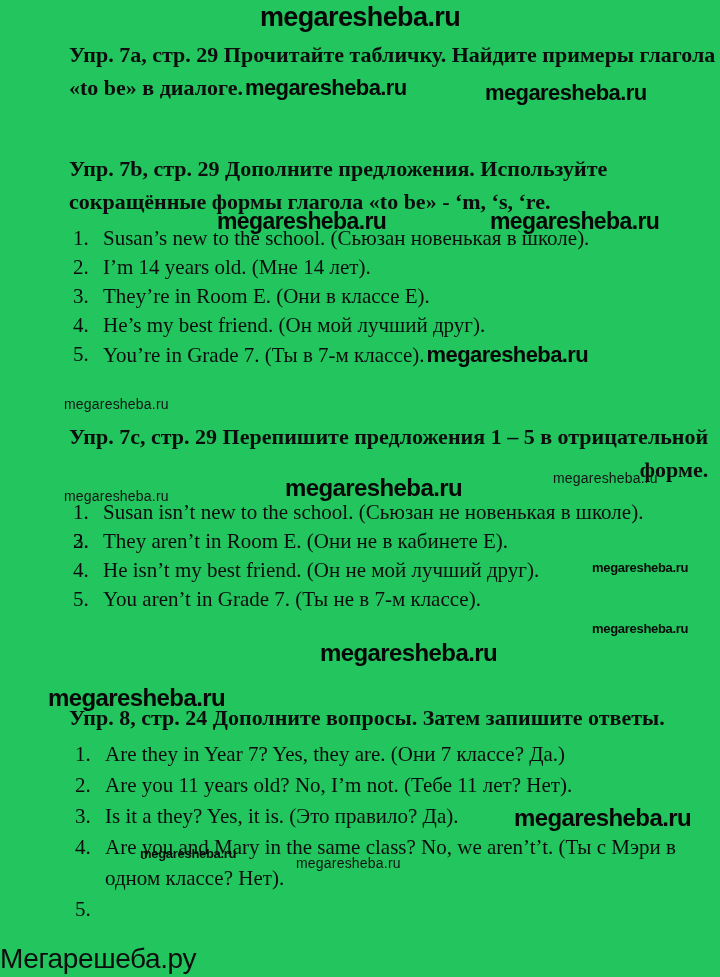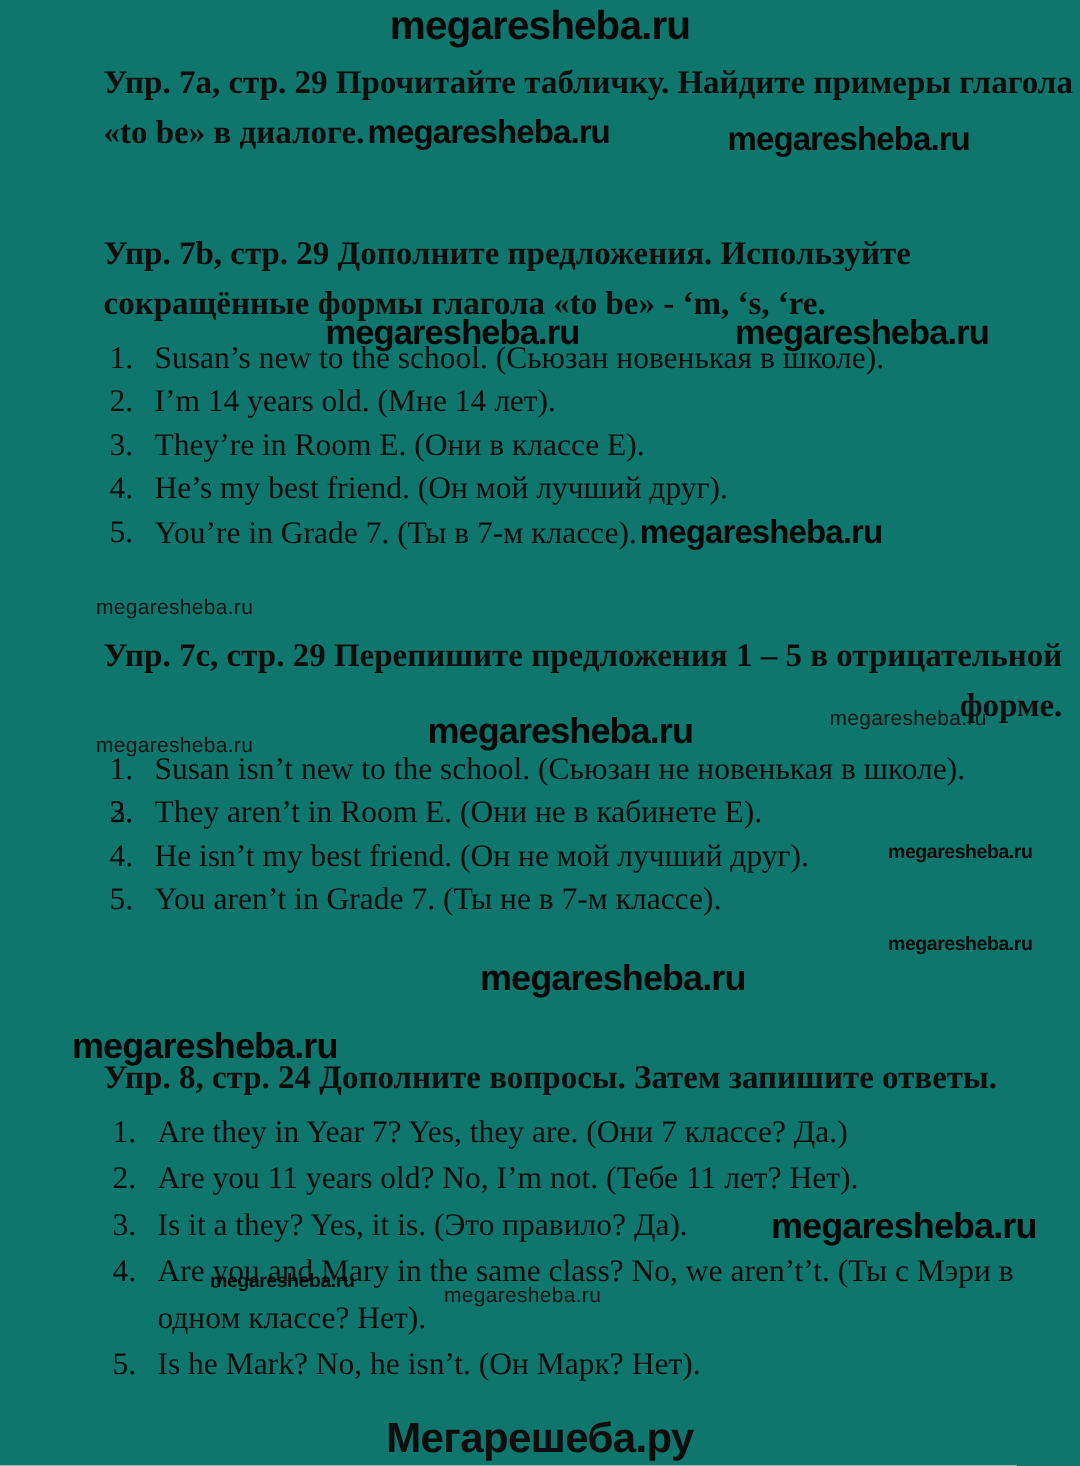--- a/index.html
+++ b/index.html
@@ -1,32 +1,32 @@
 <!DOCTYPE html>
 <html><head>
 <meta charset="utf-8">
 <style>
   html,body { margin:0; padding:0; background:#ffffff; }
   .page {
-    position:relative; width:720px; height:977px; background:#0f766e;
+    position:relative; width:720px; height:977px; background:#22c55e;
     font-family:"Liberation Serif", serif; color:#0d0d0d; overflow:hidden;
   }
   .abs { position:absolute; white-space:nowrap; }
   
   .h { font-weight:bold; font-size:22px; line-height:33px; white-space:nowrap;margin-left:19px; }
   
   .wm { font-family:"Liberation Sans", sans-serif; font-weight:700; letter-spacing:-0.6px; color:#070707; }
   .wm-22 { font-size:22px; }
   .wm-23 { font-size:23px; }
   .wm-24 { font-size:24px; }
   .wm-inline { font-size:22px; margin-left:2px; vertical-align:baseline; }
   .wm-sm { font-family:"Liberation Sans", sans-serif; font-weight:400; font-size:14px; letter-spacing:0.2px; color:#151515; }
   .wm-xs { font-family:"Liberation Sans", sans-serif; font-weight:700; font-size:13px; letter-spacing:-0.3px; color:#0a0a0a; }
   .header-wm { left:0; right:0; top:2px; text-align:center; font-size:27px; }
-  .footer-wm { left:0; right:0; top:943px; text-align:center; font-size:28px; font-family:"Liberation Sans", sans-serif; font-weight:700; letter-spacing:-0.4px; }
+  .footer-wm { left:0; right:0; top:943px; font-size:28px; font-family:"Liberation Sans", sans-serif; font-weight:400; letter-spacing:-0.4px; }
   
   ol.list { list-style:none; margin:0; padding:0; font-size:21px; }
   ol.list li { position:relative; padding-left:30px; }
   ol.list li .num { position:absolute; left:0; top:0; }
   .lh29 li { line-height:29px; }
   .lh31 li { line-height:31px; }
 </style>
 </head>
 <body>
 
@@ -93,21 +93,21 @@
     <div class="h">
       <span>Упр. 8, стр. 24 Дополните вопросы. Затем запишите ответы.</span>
     </div>
   </section>
 
   <ol class="abs list lh31" style="left:75px; top:739px; width:604px;">
     <li><span class="num">1.</span><span>Are they in Year 7? Yes, they are. (Они 7 классе? Да.)</span></li>
     <li><span class="num">2.</span><span>Are you 11 years old? No, I’m not. (Тебе 11 лет? Нет).</span></li>
     <li><span class="num">3.</span><span>Is it a they? Yes, it is. (Это правило? Да).</span></li>
     <li style="white-space:normal;"><span class="num">4.</span><span>Are you and Mary in the same class? No, we aren’t’t. (Ты с Мэри в одном классе? Нет).</span></li>
-    <li><span class="num">5.</span><span>Is he Mark? No, he isn’t. (Он Марк? Нет).</span></li>
+    <li><span class="num">5.</span></li>
   </ol>
   <div class="abs wm wm-24" style="left:514px; top:804px;">megaresheba.ru</div>
   <div class="abs wm-xs" style="left:140px; top:846px;">megaresheba.ru</div>
   <div class="abs wm-sm" style="left:296px; top:855px;">megaresheba.ru</div>
 
   <div class="abs footer-wm">Мегарешеба.ру</div>
 
 </div>
 
 </body></html>

